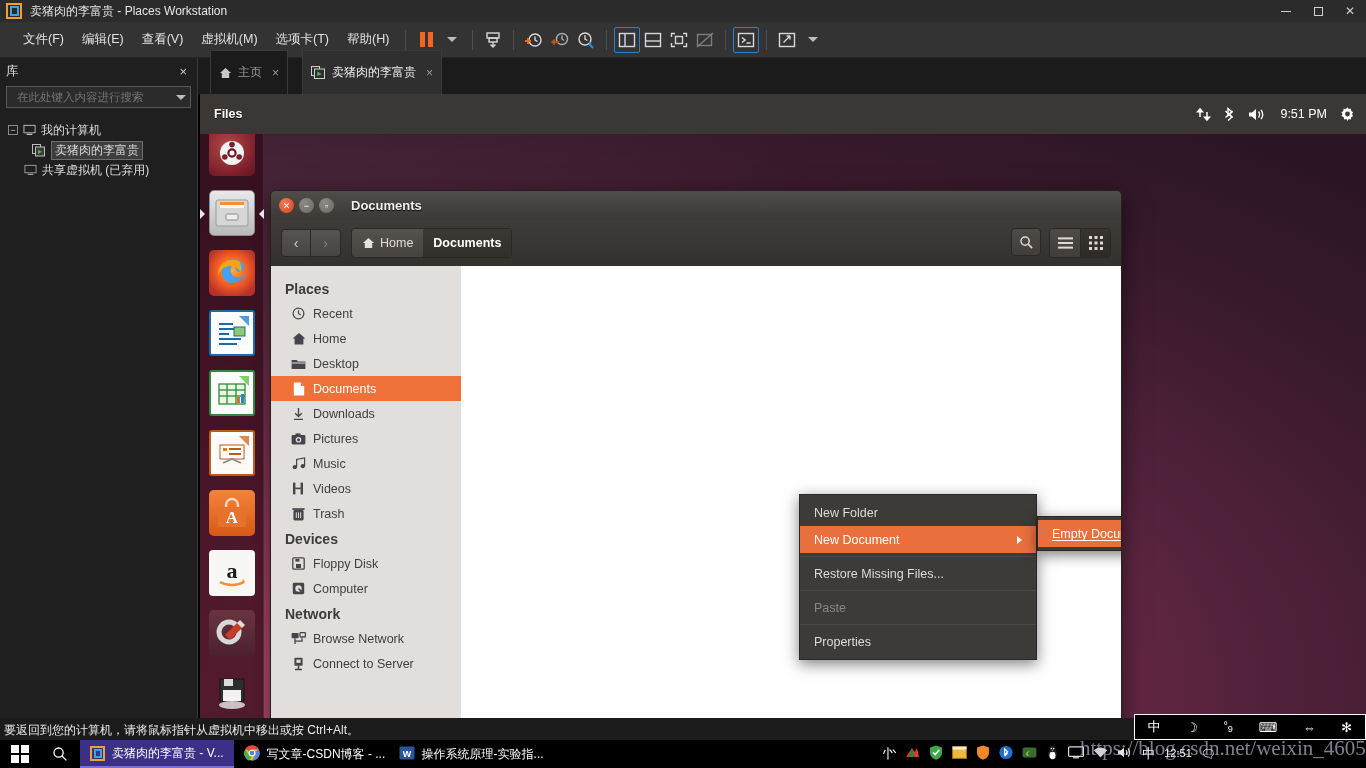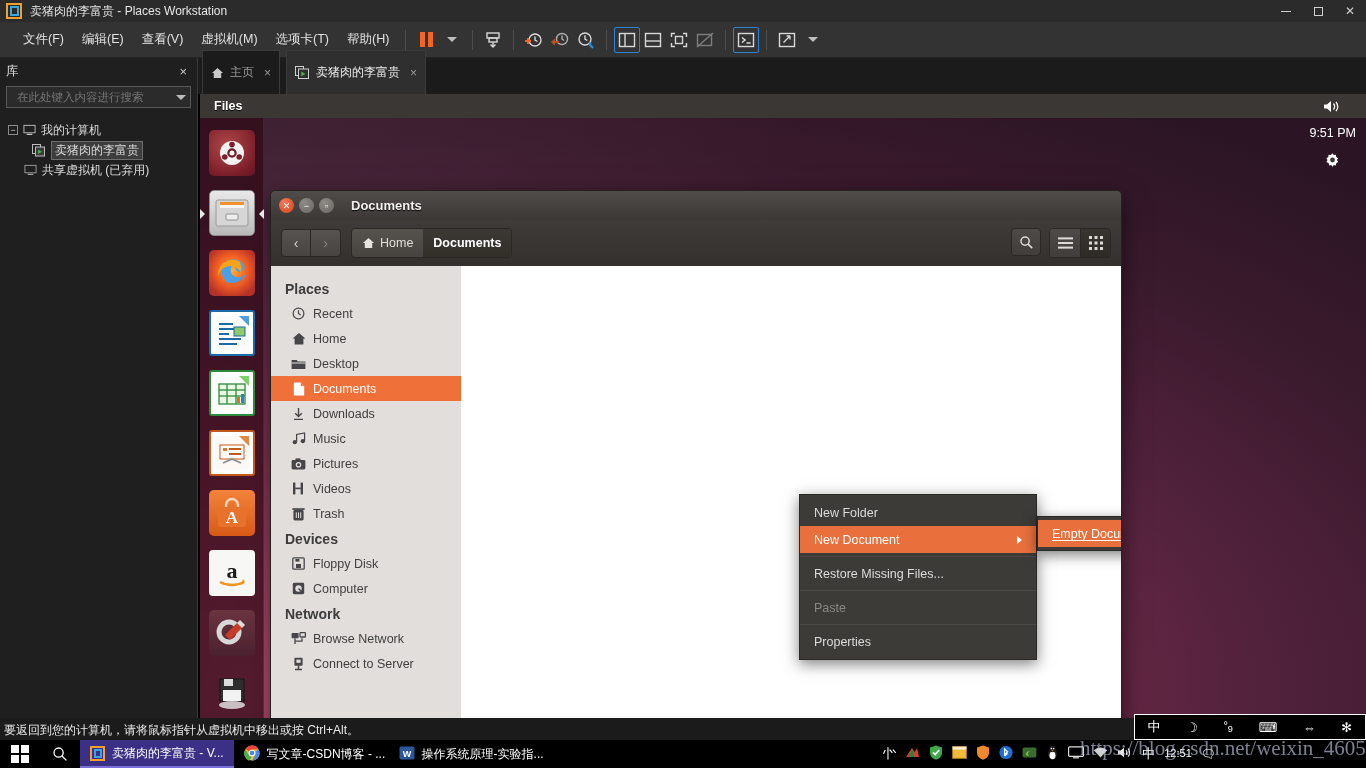--- a/index.html
+++ b/index.html
@@ -64,46 +64,46 @@
   .lib-tree { margin-top:12px; color:#dcdcdc; font-size:12px; }
   .tree-row { display:flex; align-items:center; gap:5px; height:20px; padding-left:8px; white-space:nowrap; }
   .tree-exp { width:10px;height:10px;border:1px solid #8a8a8a;color:#cfcfcf;font-size:9px;line-height:8px;text-align:center;flex:none; }
   .tree-sel { background:#3d3d3d; border:1px solid #6d6d6d; padding:0 3px; }
 
   
   .tabstrip { position:absolute; left:198px; top:58px; width:1168px; height:36px; background:#1b1b1b; display:flex; align-items:flex-end; }
   .vtab {
     height:44px; display:flex; align-items:center; gap:6px; padding:0 8px;
     background:#1b1b1b; color:#9a9a9a; font-size:12px; border:1px solid #3a3a3a;
-    border-bottom:none; margin-right:2px; margin-left:4px; white-space:nowrap;
+    border-bottom:none; margin-right:2px; margin-left:12px; white-space:nowrap;
   }
   .vtab.active { background:#2f2f2f; color:#f0f0f0; }
   .vtab .x { color:#9a9a9a; margin-left:4px; font-size:12px; }
 
   
   .guest {
     position:absolute; left:200px; top:94px; width:1166px; height:624px;
     background:
       radial-gradient(120% 110% at 18% 96%, #c05a7a 0%, #a33f63 16%, #7d2d4e 36%, #53223c 60%, #3a1a2d 80%, #2b1524 100%);
     overflow:hidden;
   }
   .guest::after {
     content:""; position:absolute; inset:0;
     background:linear-gradient(118deg, rgba(255,255,255,0.045) 0%, rgba(255,255,255,0) 42%);
     pointer-events:none;
   }
 
   
   .u-panel {
-    position:absolute; left:0; top:0; width:1166px; height:24px;
+    position:absolute; left:0; top:0; width:1166px; height:40px;
     background:#3b3735; color:#fff; display:flex; align-items:center;
     font-size:12.5px; z-index:6;
   }
   .u-panel .app { font-weight:bold; margin-left:14px; text-shadow:0 1px 0 #000; }
-  .u-tray { margin-left:auto; display:flex; align-items:center; gap:12px; padding-right:10px;flex-direction:column; }
+  .u-tray { margin-left:auto; display:flex; align-items:center; gap:12px; padding-right:10px; }
   .u-tray .clock { font-size:12.5px; }
 
   
   .launcher {
     position:absolute; left:0; top:24px; width:64px; height:600px;
     background:rgba(48,10,22,0.72);
     border-right:1px solid rgba(255,255,255,0.08);
     padding-top:4px; z-index:5;
   }
   .lnk { width:56px; height:56px; margin:3px auto 4px auto; border-radius:5px; position:relative;
@@ -636,38 +636,38 @@
           <div class="side-item">
             <span class="side-ico">
                 <svg width="13" height="14" viewBox="0 0 13 14">
                   <path d="M6.5 1v8M3.2 6.2l3.3 3.3 3.3-3.3M2 12.4h9" stroke="#46464a" stroke-width="1.4" fill="none"></path>
                 </svg>
               </span>
             <span>Downloads</span>
           </div>
           <div class="side-item">
             <span class="side-ico">
-                <svg width="14" height="13" viewBox="0 0 14 13">
-                  <path d="M4.6 10V2.4l8-1.4V9" stroke="#46464a" stroke-width="1.2" fill="none"></path>
-                  <circle cx="2.8" cy="10.2" r="2.1" fill="#46464a"></circle>
-                  <circle cx="10.8" cy="9.2" r="2.1" fill="#46464a"></circle>
-                </svg>
-              </span>
-            <span>Music</span>
-          </div>
-          <div class="side-item">
-            <span class="side-ico">
                 <svg width="15" height="12" viewBox="0 0 15 12">
                   <rect x="0.6" y="2" width="13.8" height="9.4" rx="1.4" fill="#46464a"></rect>
                   <rect x="4.5" y="0.4" width="5" height="2" fill="#46464a"></rect>
                   <circle cx="7.5" cy="6.8" r="2.8" fill="#e2dedb"></circle>
                   <circle cx="7.5" cy="6.8" r="1.5" fill="#46464a"></circle>
                 </svg>
               </span>
             <span>Pictures</span>
+          </div>
+          <div class="side-item">
+            <span class="side-ico">
+                <svg width="14" height="13" viewBox="0 0 14 13">
+                  <path d="M4.6 10V2.4l8-1.4V9" stroke="#46464a" stroke-width="1.2" fill="none"></path>
+                  <circle cx="2.8" cy="10.2" r="2.1" fill="#46464a"></circle>
+                  <circle cx="10.8" cy="9.2" r="2.1" fill="#46464a"></circle>
+                </svg>
+              </span>
+            <span>Music</span>
           </div>
           <div class="side-item">
             <span class="side-ico">
                 <svg width="13" height="13" viewBox="0 0 13 13">
                   <rect x="1" y="0.6" width="2.4" height="11.8" fill="#46464a"></rect>
                   <rect x="8.6" y="0.6" width="2.4" height="11.8" fill="#46464a"></rect>
                   <rect x="3.2" y="5.6" width="5.6" height="1.6" fill="#46464a"></rect>
                 </svg>
               </span>
             <span>Videos</span>

